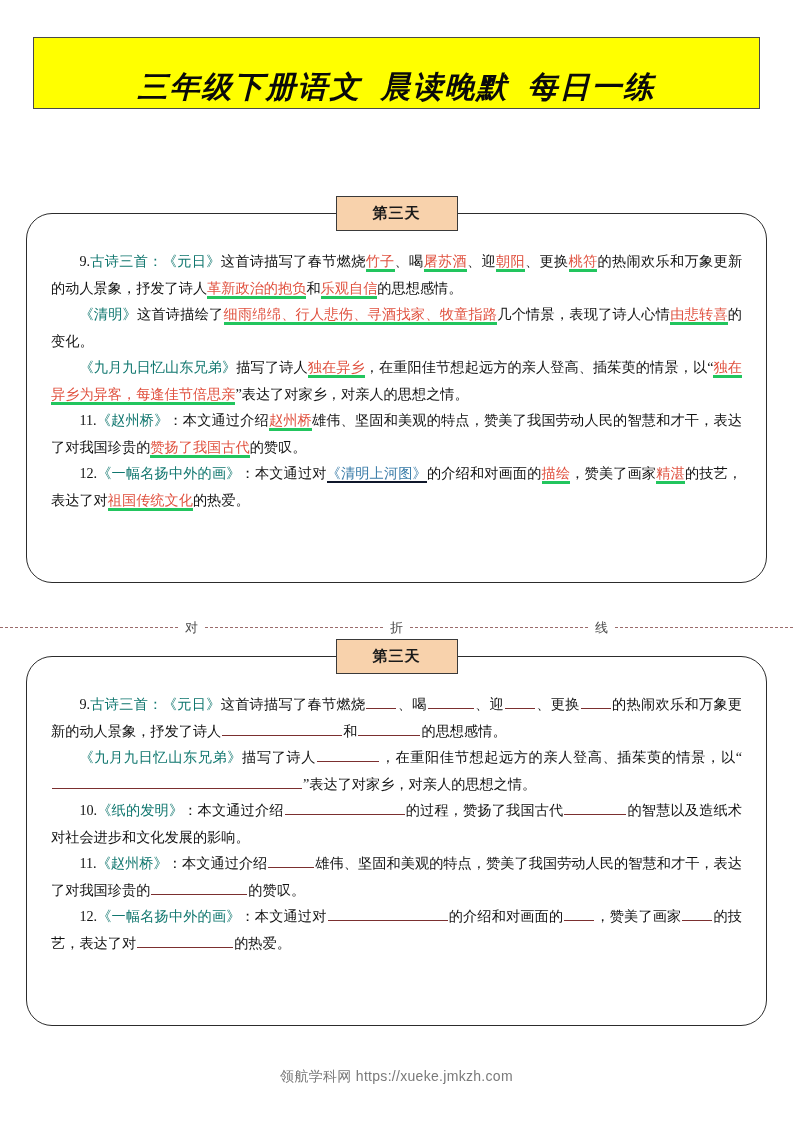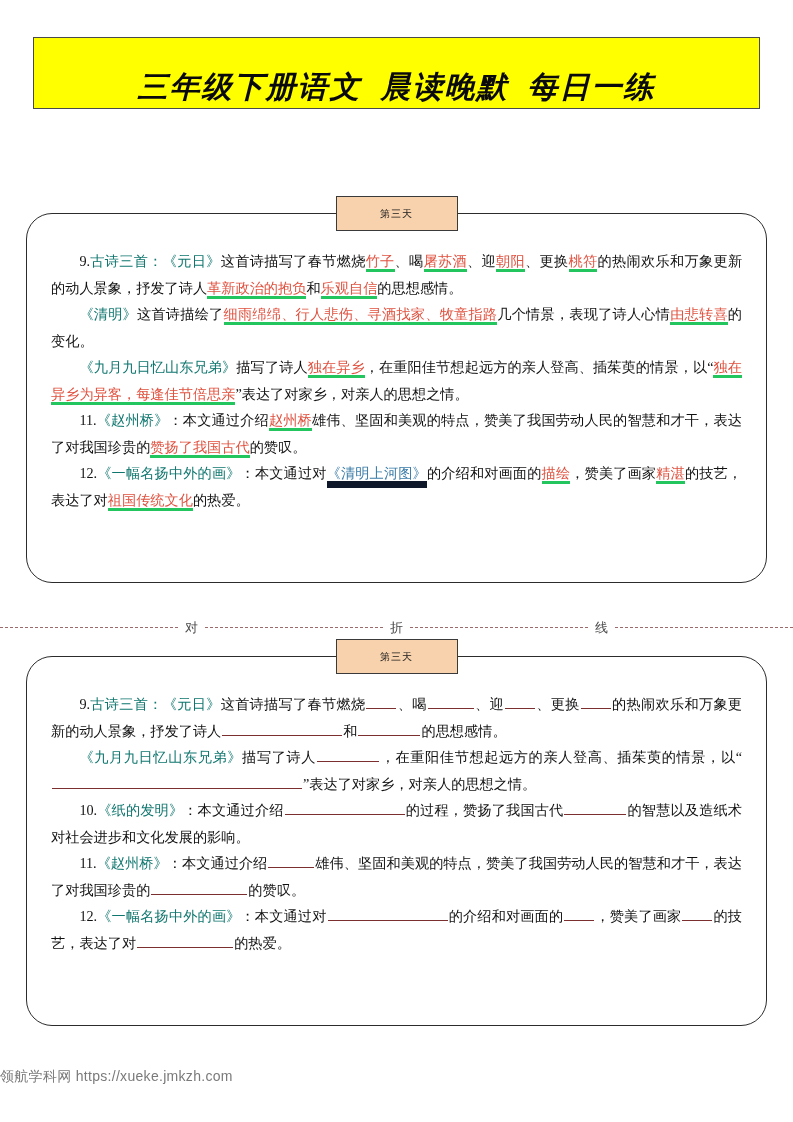--- a/index.html
+++ b/index.html
@@ -60,22 +60,22 @@
     height: 35px;
     background: #f8d2ac;
     border: 1.4px solid #3a3a3a;
     box-sizing: border-box;
     display: flex;
     align-items: center;
     justify-content: center;
     z-index: 3;
   }
   .day-badge-text {
-    font-size: 10px;
-    font-weight: normal;
+    font-size: 15px;
+    font-weight: bold;
     color: #1a1a1a;
     letter-spacing: 1px;
   }
 
   .section-body {
     padding: 34px 24px 10px 24px;
     font-size: 14.2px;
     line-height: 26.5px;
     color: #111111;
     text-align: justify;
@@ -90,21 +90,21 @@
   
   .blue {
     color: #0f766e;
   }
   .u-red {
     color: #e0513f;
     border-bottom: 3px solid #22c55e;
   }
   .u-blue {
     color: #3a7ca8;
-    border-bottom: 7px solid #0f172a;
+    border-bottom: 2px solid #0f172a;
   }
 
   
   .blank {
     display: inline-block;
     border-bottom: 1px solid #7b2f2f;
     vertical-align: baseline;
     height: 15px;
     margin: 0 1px;
   }
@@ -141,21 +141,21 @@
     flex: 0 0 auto;
     line-height: 1;
   }
 
   
   .footer {
     position: absolute;
     left: 0;
     top: 1068px;
     width: 793px;
-    text-align: left;
+    text-align: center;
     font-family: "Liberation Sans", sans-serif;
     font-size: 14px;
     color: #7a7a7a;
     letter-spacing: 0.3px;
   }
 </style>
 </head>
 <body>
 
 <div class="title-banner">

